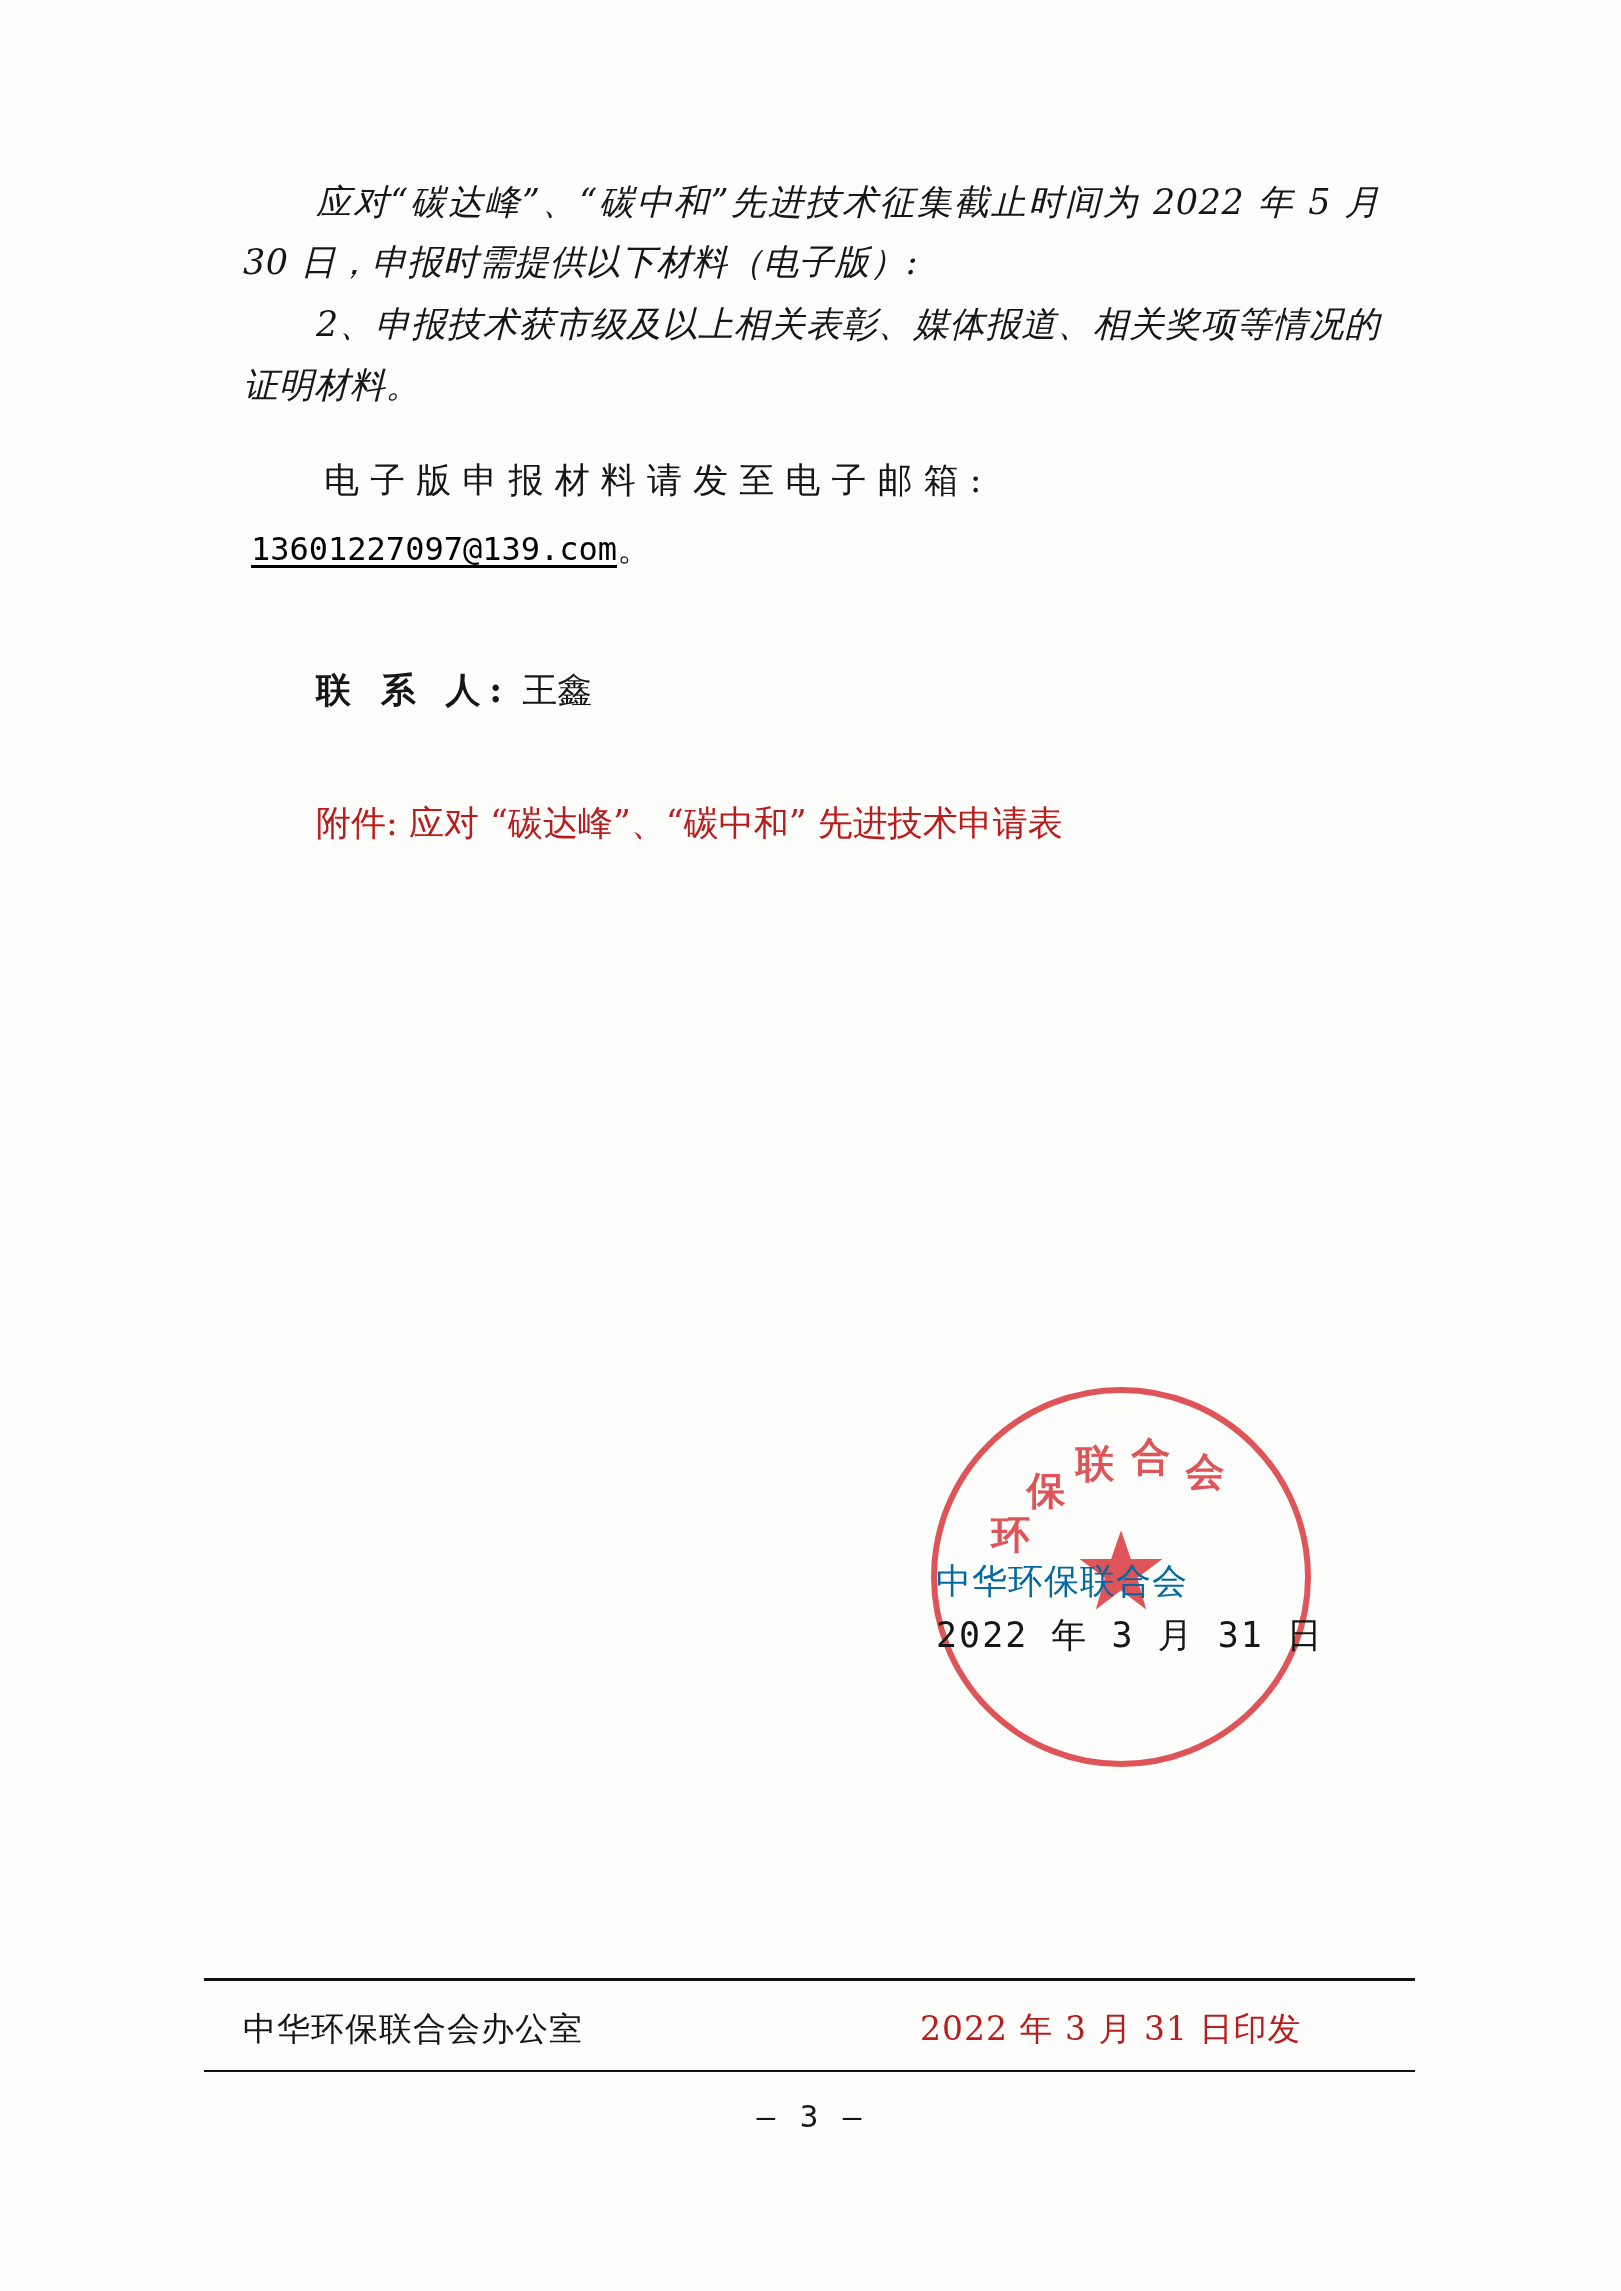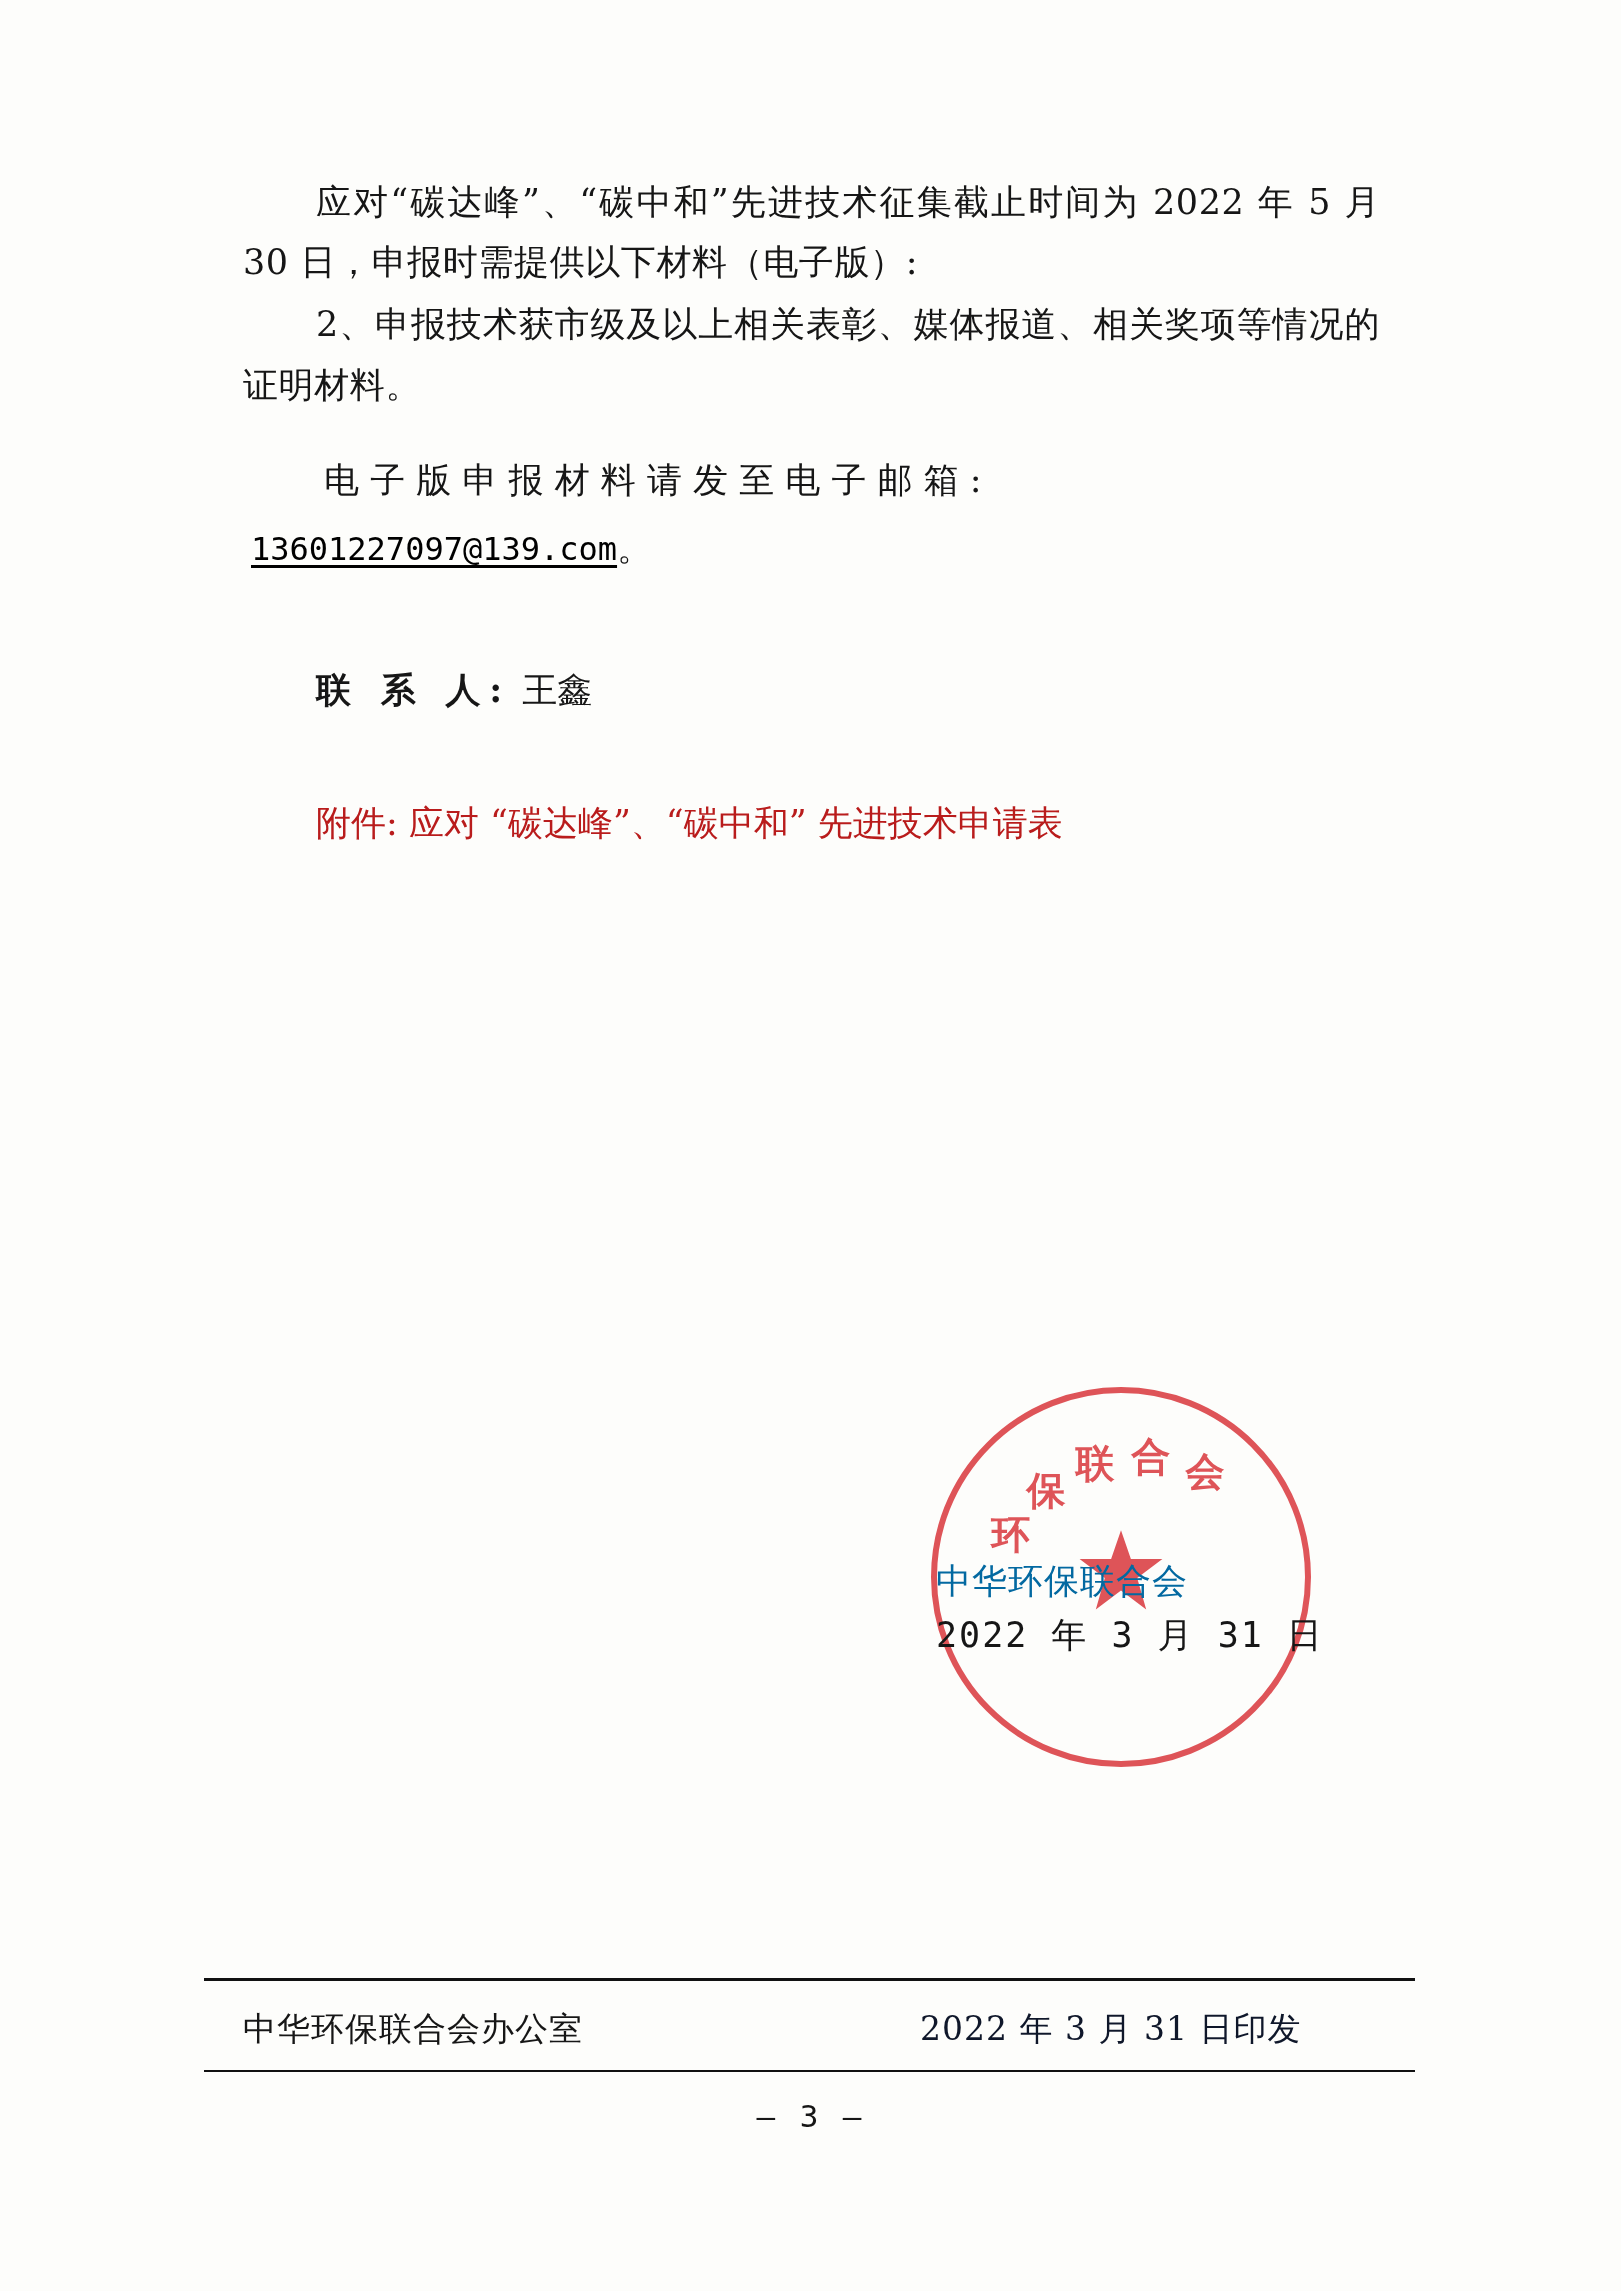--- a/index.html
+++ b/index.html
@@ -31,20 +31,21 @@
 
   
   .para {
     font-size: 35px;
     line-height: 1.72;
     letter-spacing: 0.6px;
     margin: 0 0 2px 0;
     text-align: justify;
     text-justify: inter-ideograph;
     color: #161616;
+    font-style: italic;
   }
   .indent {
     text-indent: 73px;
   }
 
   .email-line {
     font-size: 35px;
     line-height: 1.72;
     margin: 8px;
     color: #161616;
@@ -174,21 +175,21 @@
     position: absolute;
     left: 39px;
     font-size: 33px;
     color: #161616;
     letter-spacing: 1px;
   }
   .footer-right {
     position: absolute;
     left: 716px;
     font-size: 33px;
-    color: #0f172a;
+    color: #b91c1c;
     letter-spacing: 1px;
   }
   .page-number {
     position: absolute;
     left: 0;
     top: 2098px;
     width: 1621px;
     text-align: center;
     font-size: 31px;
     color: #161616;

